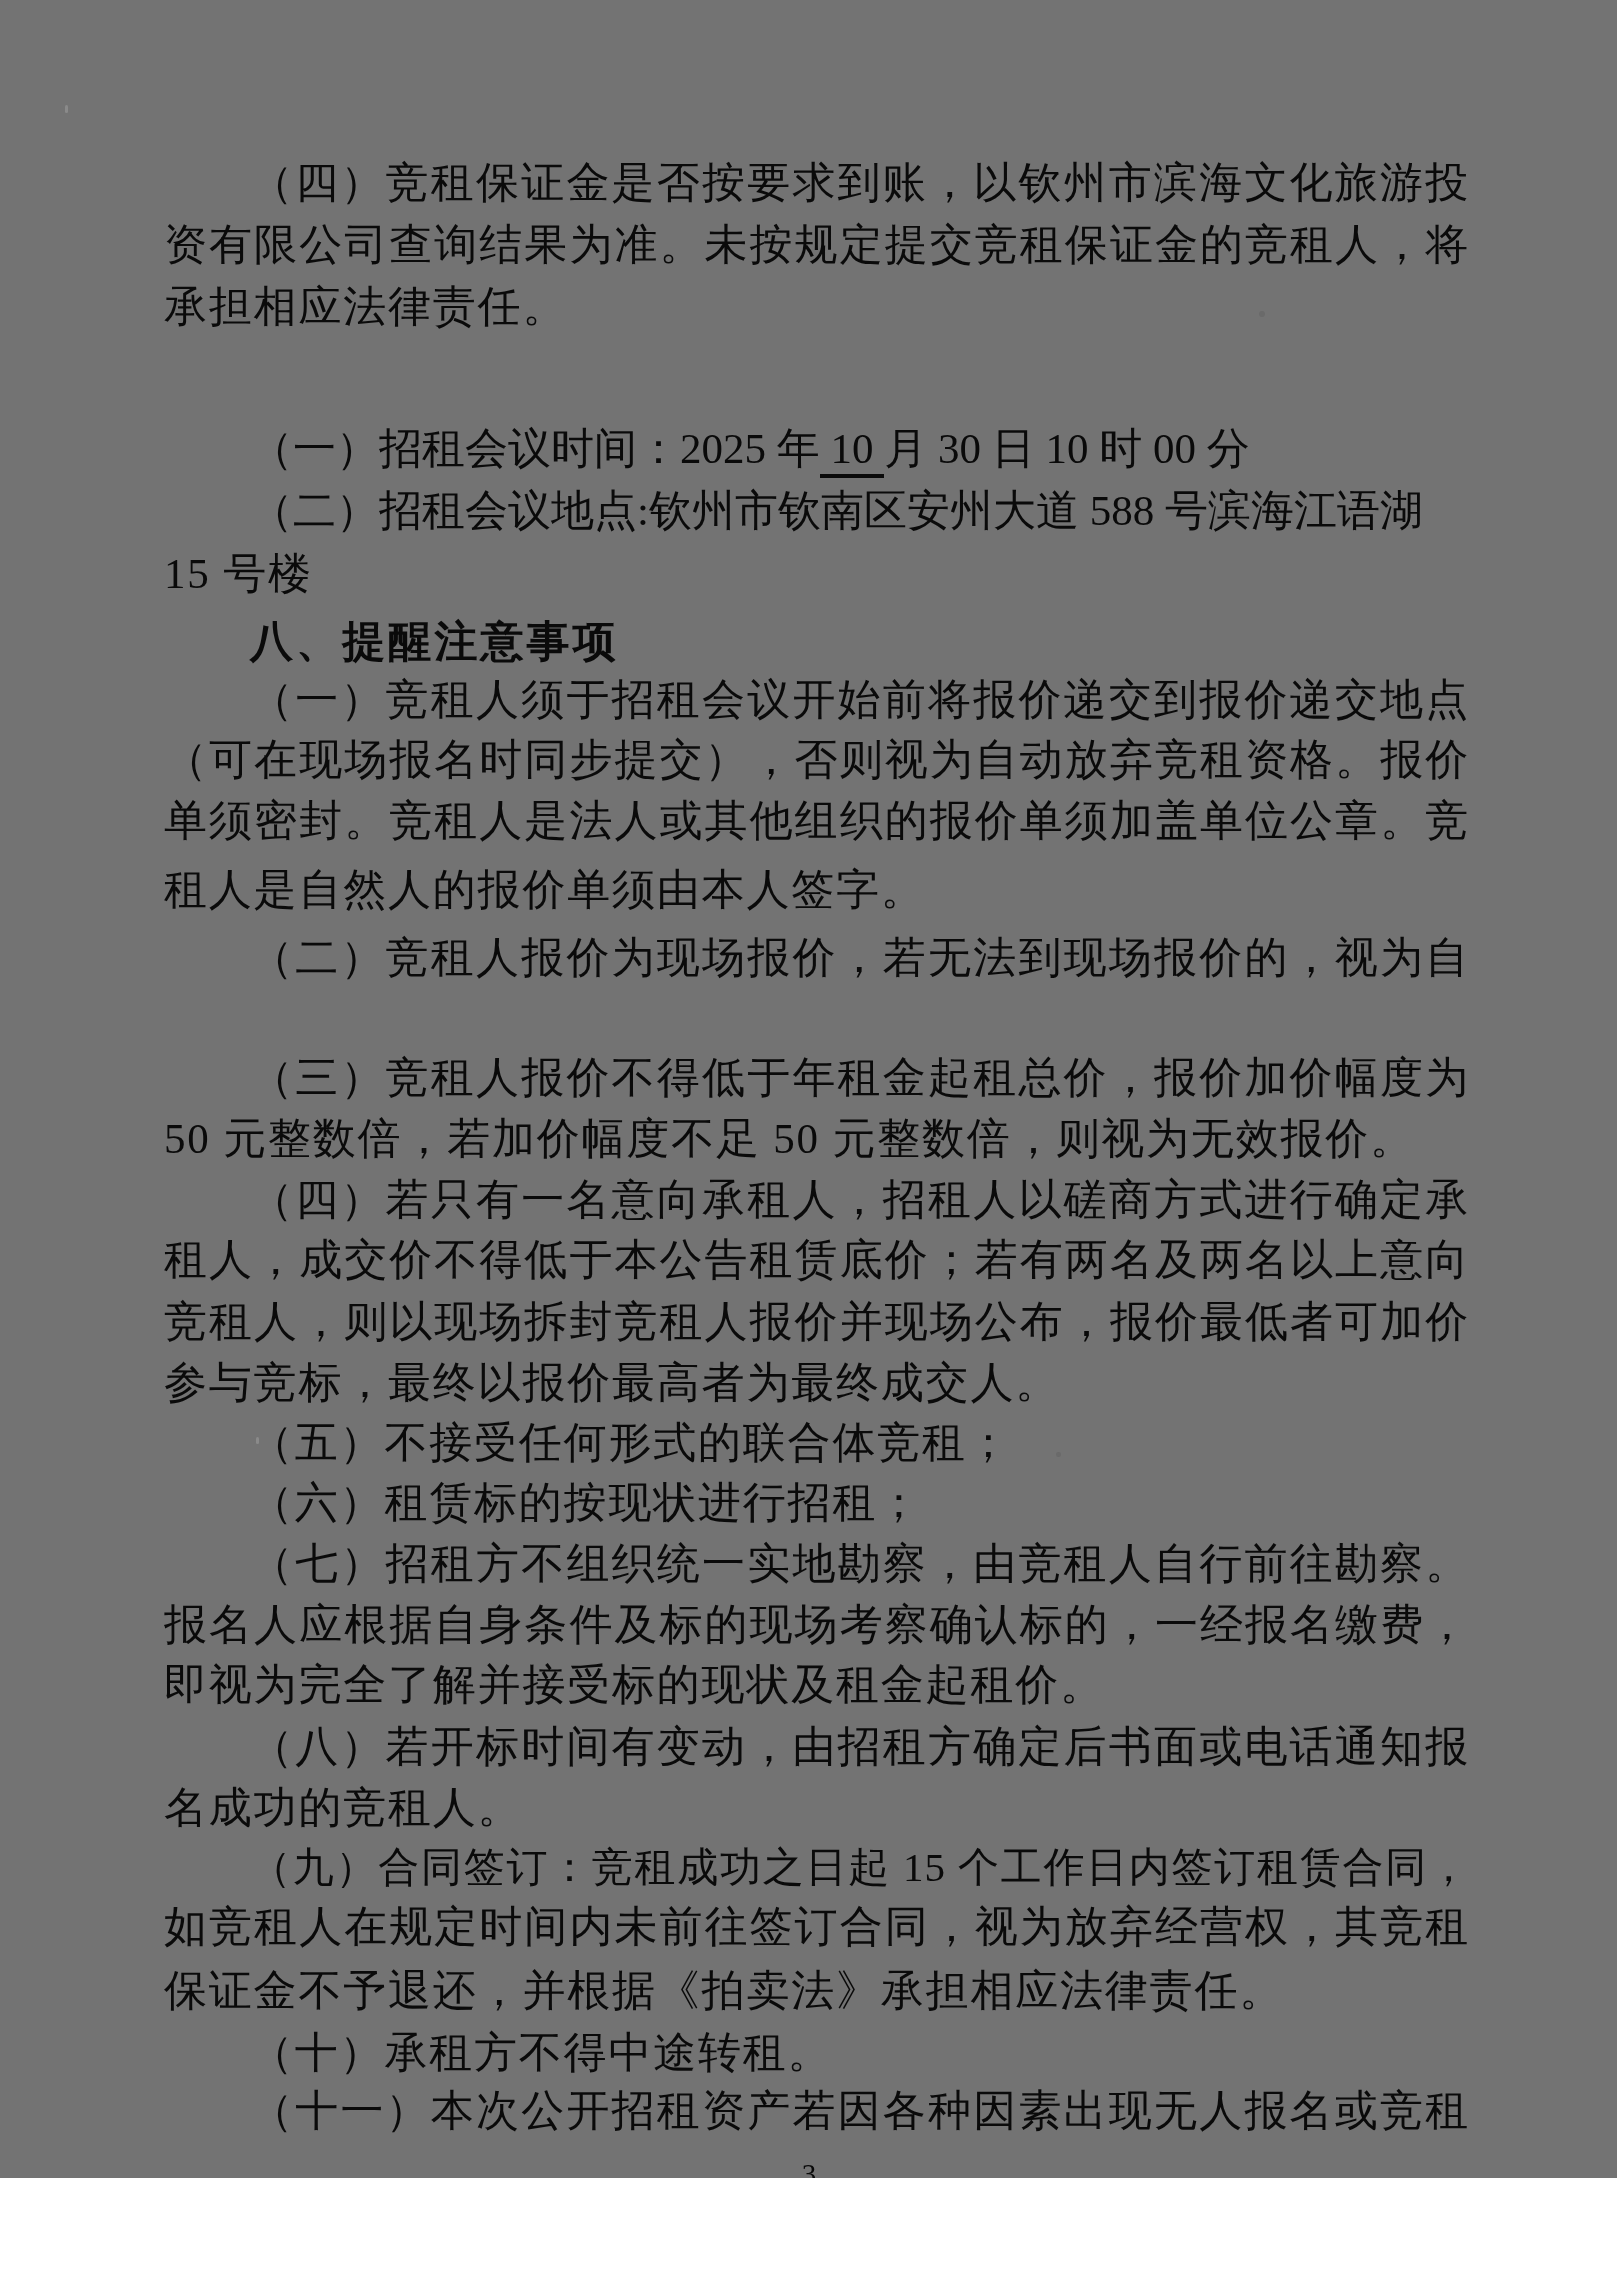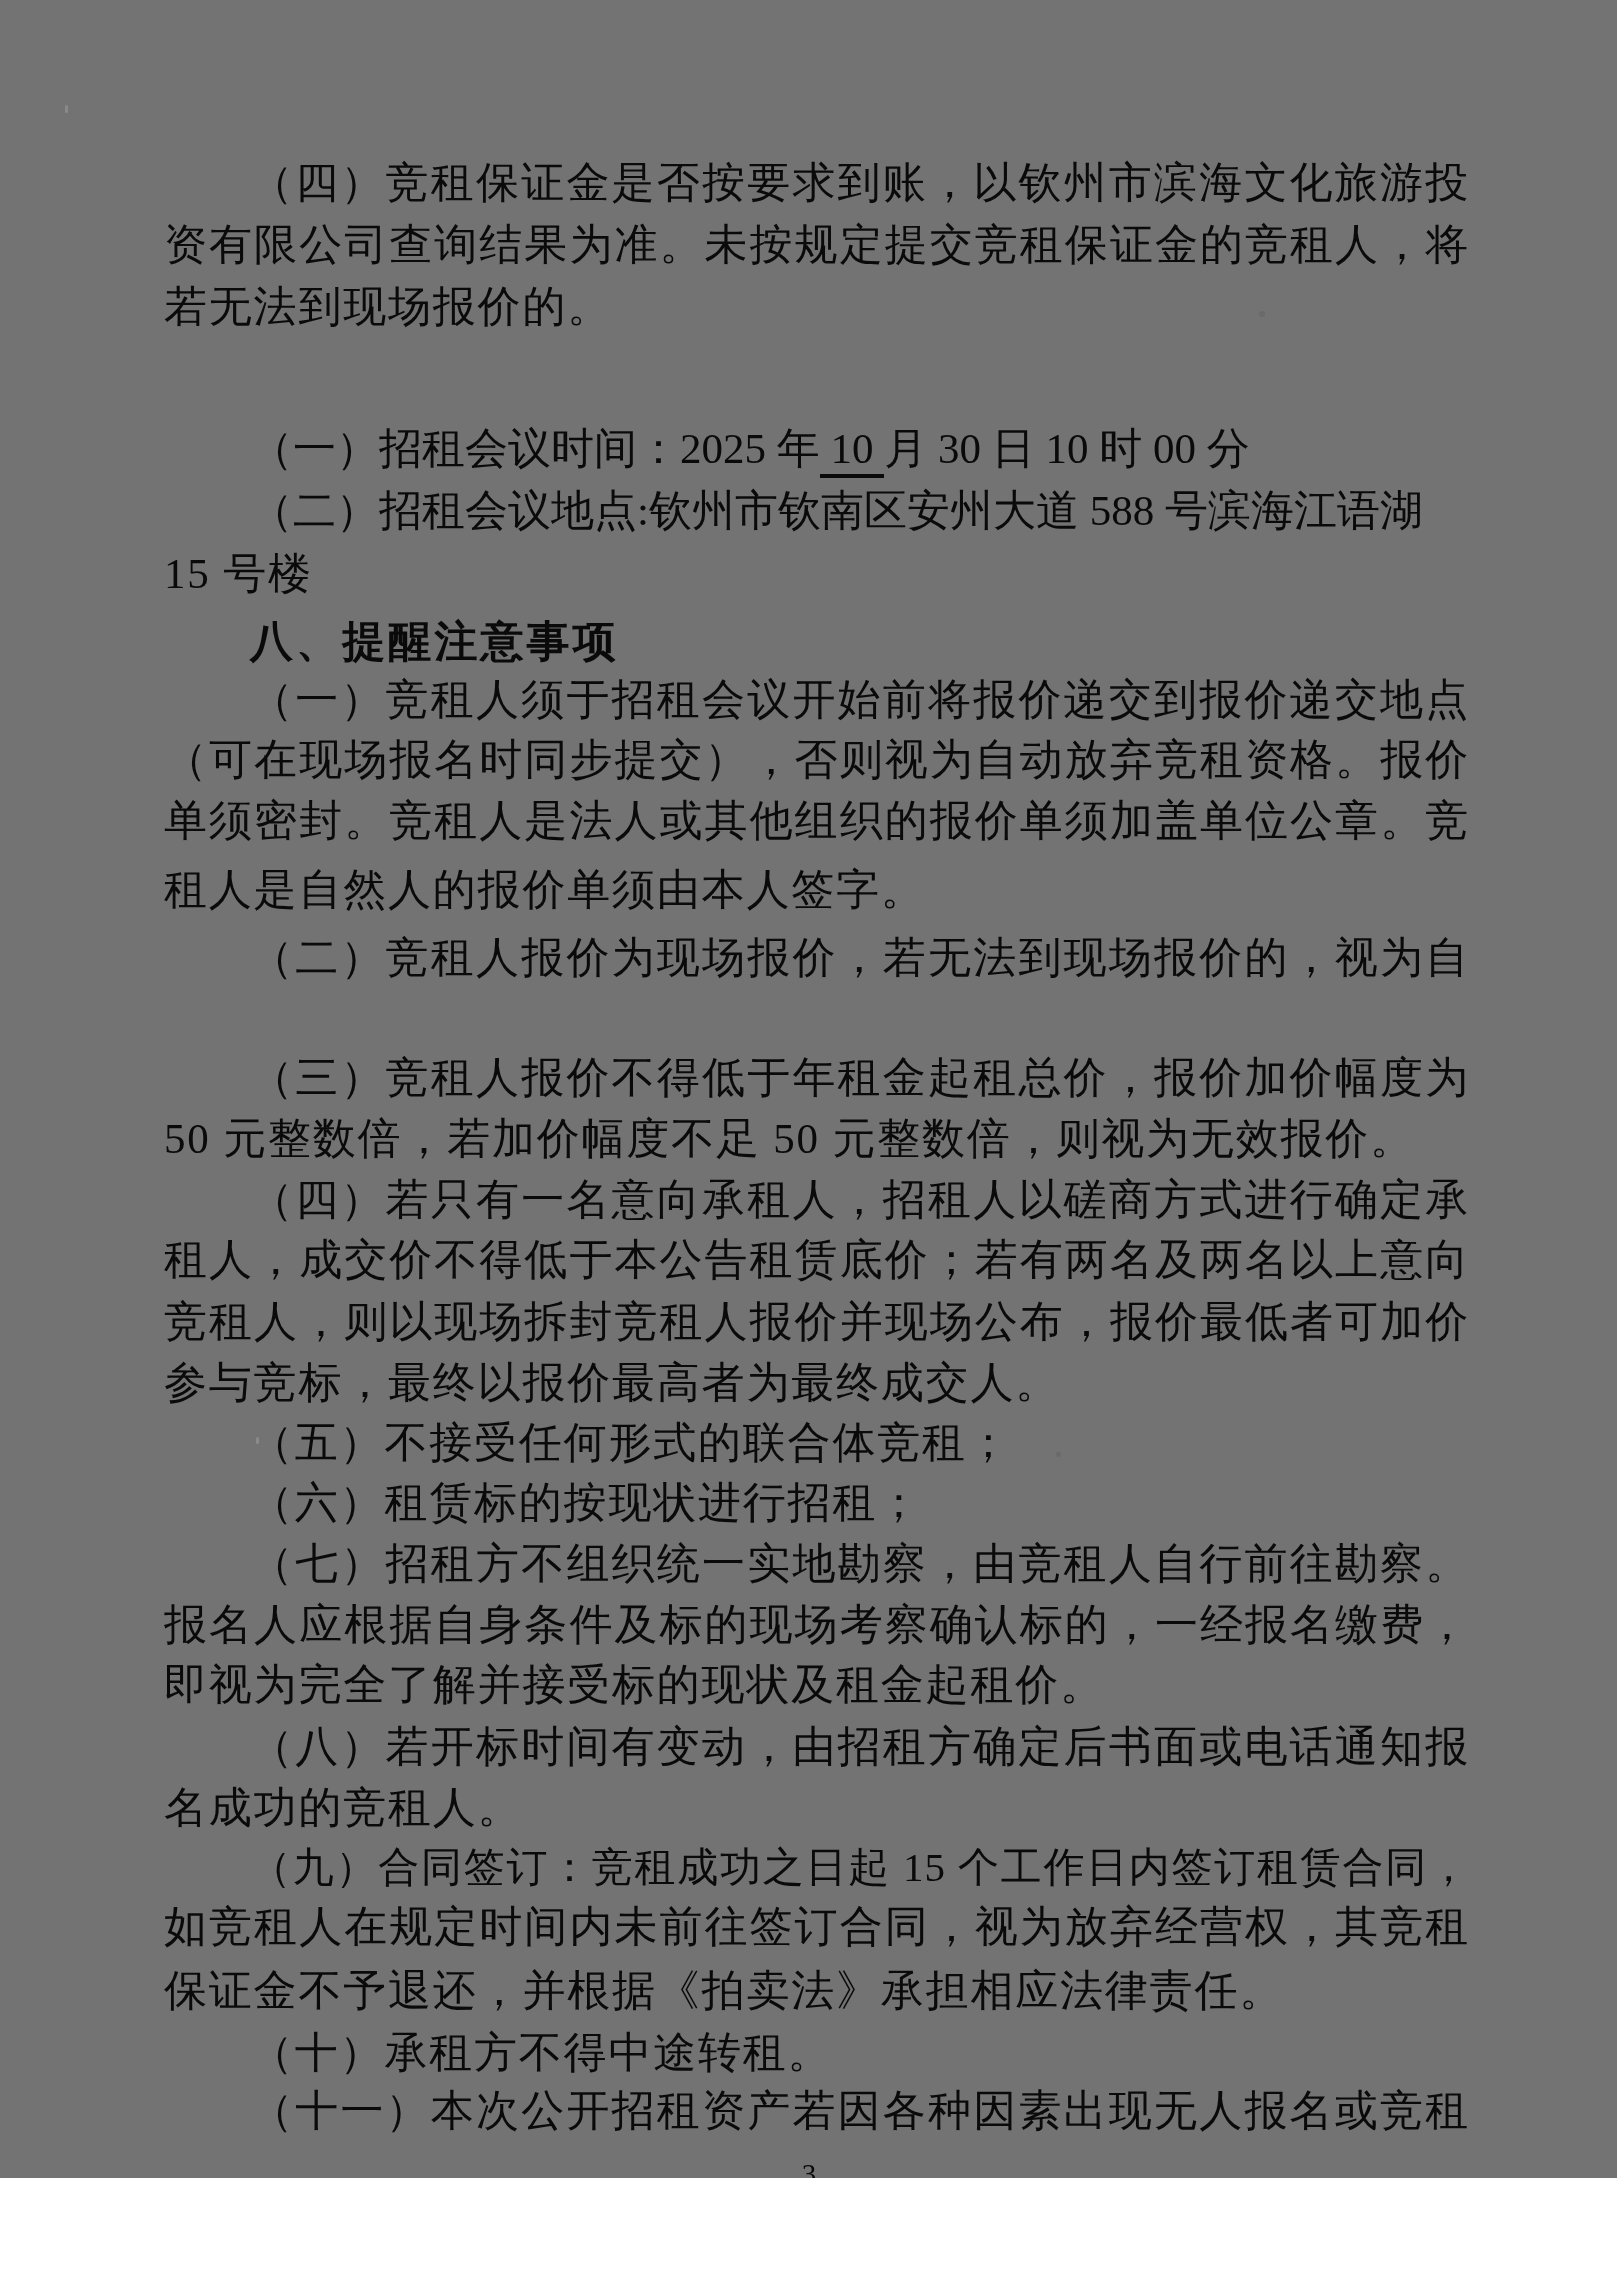--- a/index.html
+++ b/index.html
@@ -53,21 +53,21 @@
 
 <div class="page">
 
   <div class="speck tick" style="left:65px;top:105px;"></div>
   <div class="speck dot" style="left:1259px;top:311px;width:5.6px;height:6.1px;"></div>
   <div class="speck tick" style="left:256px;top:1437px;height:7.2px;"></div>
   <div class="speck dot" style="left:1056px;top:1452px;width:4.6px;height:4.6px;"></div>
 
   <div class="ln full indent" style="top:158px">（四）竞租保证金是否按要求到账，以钦州市滨海文化旅游投</div>
   <div class="ln full" style="top:220px">资有限公司查询结果为准。未按规定提交竞租保证金的竞租人，将</div>
-  <div class="ln part" style="top:282px">若无法到现场报价的。</div>
+  <div class="ln part" style="top:282px">承担相应法律责任。</div>
 
 
   <div class="ln part indent tight" style="top:424px"><span class="seg">（一）招租会议时间：2025 年</span><span class="u10"> 10 </span><span class="seg">月 30 日 10 时 00 分</span></div>
 
   <div class="ln part indent tight" style="top:486px">（二）招租会议地点:钦州市钦南区安州大道 588 号滨海江语湖</div>
   <div class="ln part" style="top:549px">15 号楼</div>
 
   <div class="ln part indent heading" style="top:617px">八、提醒注意事项</div>
 
   <div class="ln full indent" style="top:675px">（一）竞租人须于招租会议开始前将报价递交到报价递交地点</div>

